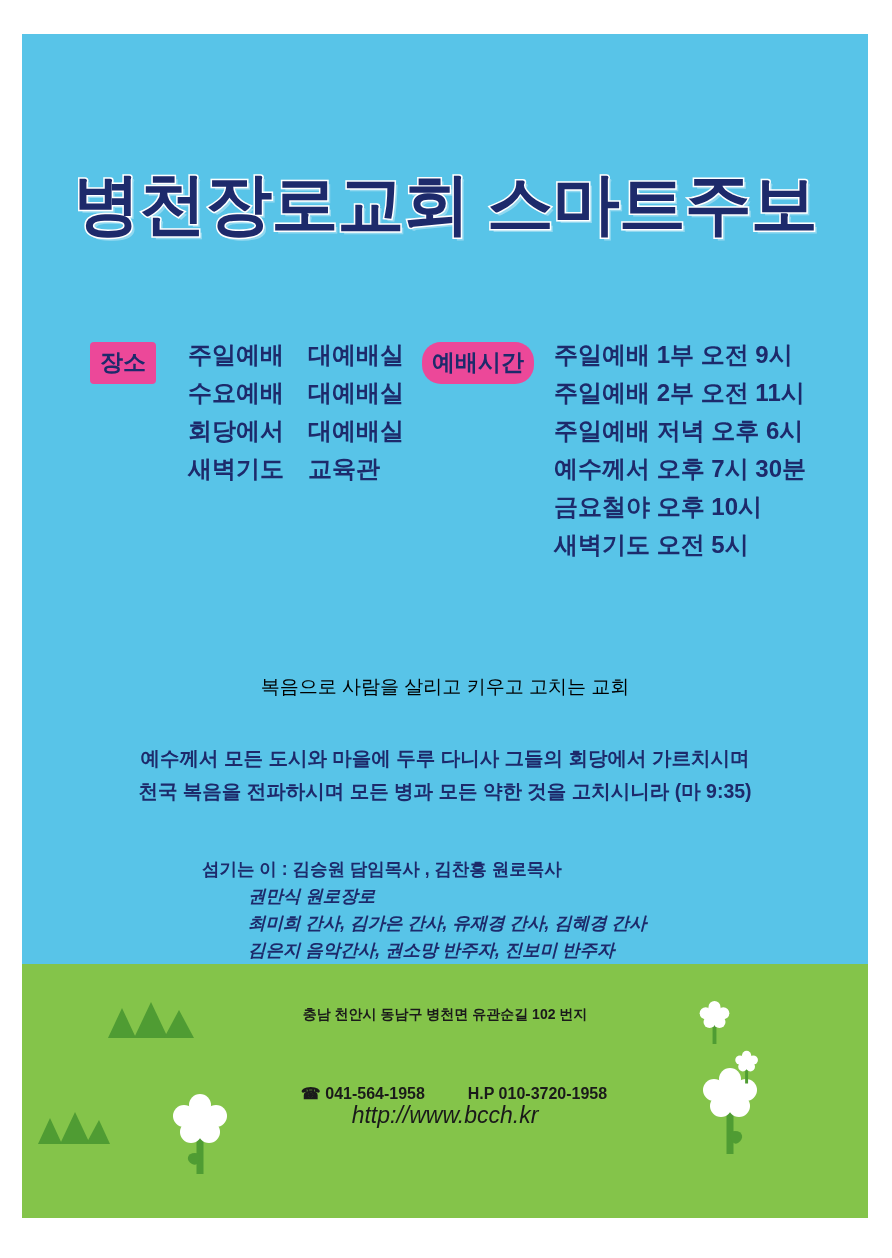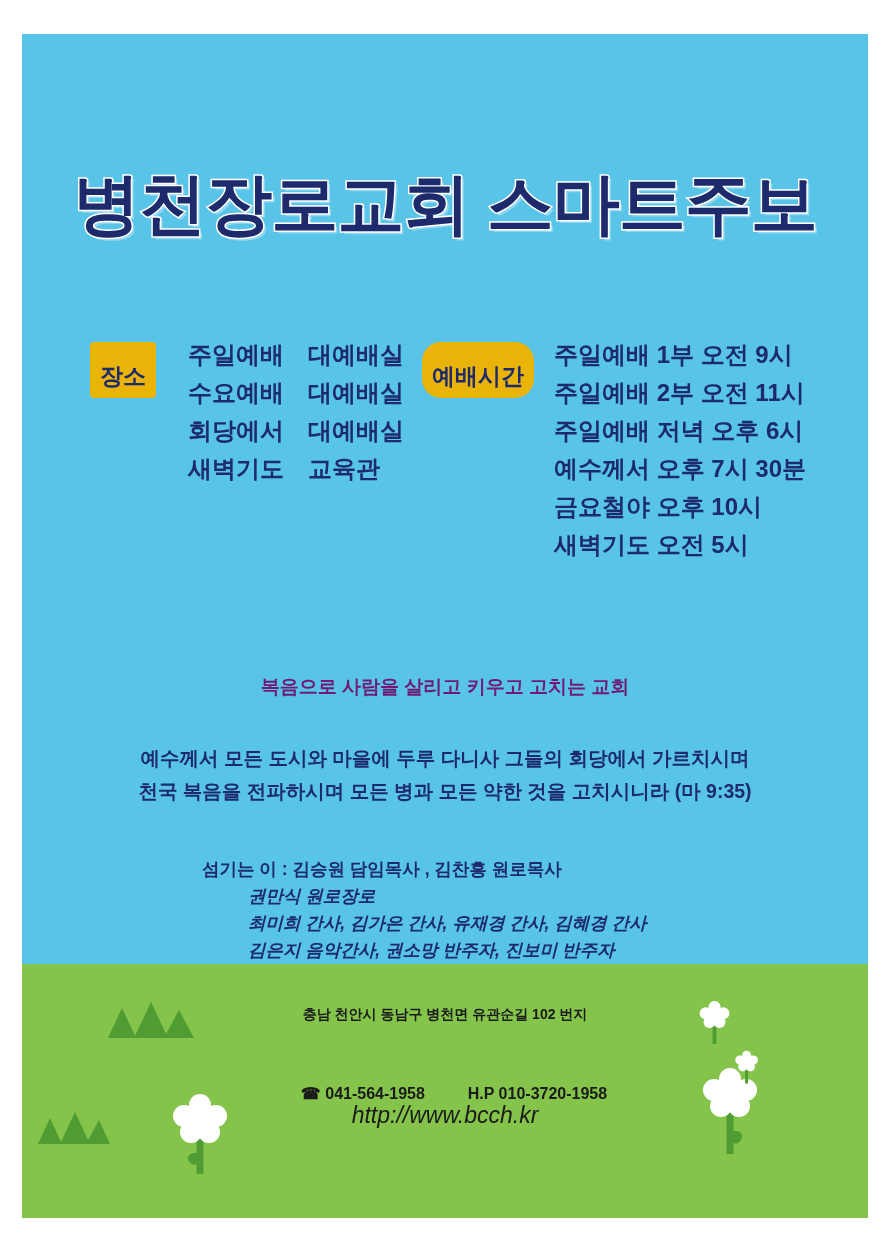--- a/index.html
+++ b/index.html
@@ -65,25 +65,25 @@
   
   .info {
     position: absolute;
     top: 290px;
     left: 48px;
     width: 760px;
     height: 300px;
   }
   .badge {
     position: absolute;
-    background: #eab308;
+    background: #ec4899;
     color: #1d2a6b;
     font-weight: bold;
     font-size: 23px;
-    padding: 19px 10px 6px 10px;
+    padding: 5px 10px 6px 10px;
     border-radius: 4px;
     white-space: nowrap;
   }
   .badge-place { left: 20px;  top: 18px; }
   .badge-time  { left: 352px; top: 18px; border-radius: 19px; }
 
   .col {
     position: absolute;
     color: #1d2a6b;
     font-weight: bold;
@@ -95,22 +95,22 @@
   .col-place-rooms { left: 238px; top: 12px; }
   .col-times       { left: 484px; top: 12px; }
 
   
   .slogan {
     position: absolute;
     top: 640px;
     left: 0;
     width: 100%;
     text-align: center;
-    color: #701a75;
-    font-weight: bold;
+    color: #000000;
+    font-weight: normal;
     font-size: 19px;
     white-space: nowrap;
   }
 
   
   .scripture {
     position: absolute;
     top: 708px;
     left: 0;
     width: 100%;

